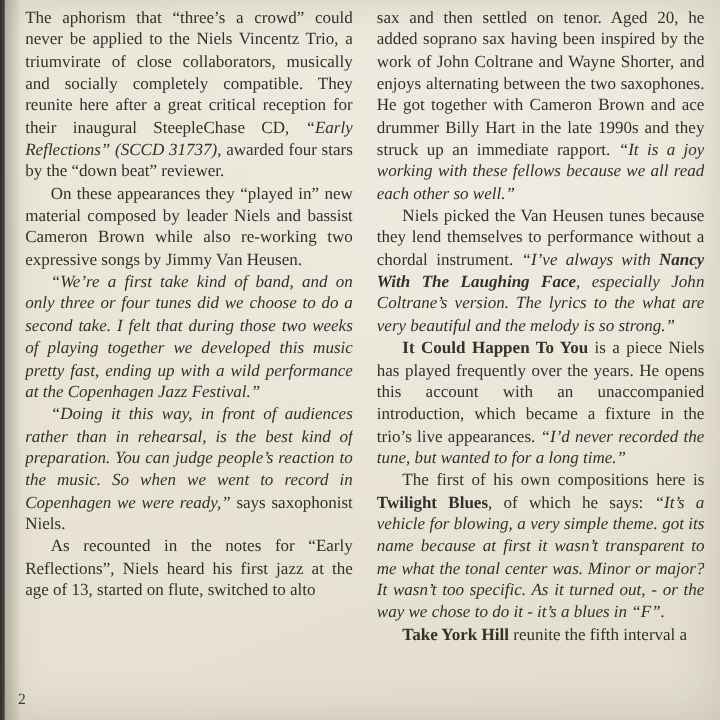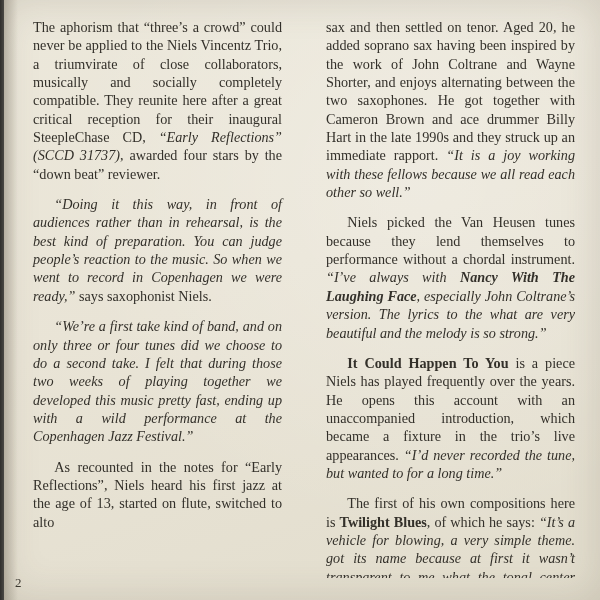--- a/index.html
+++ b/index.html
@@ -45,21 +45,21 @@
   .col {
     width: 273px;
     height: 572px;
     overflow: hidden;
     color: #33302a;
     font-size: 14.2px;
     line-height: 18.35px;
     text-align: justify;
   }
   .para {
-    margin: 12px;
+    margin: 0;
     padding: 0;
   }
   .para.indent {
     text-indent: 1.5em;
   }
   .s-n { font-style: normal; font-weight: normal; }
   .s-i { font-style: italic; }
   .s-b { font-weight: bold; }
   .s-bi { font-weight: bold; font-style: italic; }
   .page-number {
@@ -72,22 +72,23 @@
 </style>
 </head>
 <body>
 
 <div class="page">
   <div class="binding-edge"></div>
   <div class="binding-shadow"></div>
   <div class="columns">
     <div class="col">
         <p class="para"><span class="s-n">The aphorism that “three’s a crowd” could never be applied to the Niels Vincentz Trio, a triumvirate of close collaborators, musically and socially completely compatible. They reunite here after a great critical reception for their inaugural SteepleChase CD, </span><span class="s-i">“Early Reflections” (SCCD 31737)</span><span class="s-n">, awarded four stars by the “down beat” reviewer.</span></p>
+        <p class="para indent"><span class="s-n">On these appearances they “played in” new material composed by leader Niels and bassist Cameron Brown while also re-working two expressive songs by Jimmy Van Heusen.</span></p>
+        <p class="para indent"><span class="s-i">“We’re a first take kind of band, and on only three or four tunes did we choose to do a second take. I felt that during those two weeks of playing together we developed this music pretty fast, ending up with a wild performance at the Copenhagen Jazz Festival.”</span></p>
         <p class="para indent"><span class="s-i">“Doing it this way, in front of audiences rather than in rehearsal, is the best kind of preparation. You can judge people’s reaction to the music. So when we went to record in Copenhagen we were ready,”</span><span class="s-n"> says saxophonist Niels.</span></p>
-        <p class="para indent"><span class="s-i">“We’re a first take kind of band, and on only three or four tunes did we choose to do a second take. I felt that during those two weeks of playing together we developed this music pretty fast, ending up with a wild performance at the Copenhagen Jazz Festival.”</span></p>
         <p class="para indent"><span class="s-n">As recounted in the notes for “Early Reflections”, Niels heard his first jazz at the age of 13, started on flute, switched to alto</span></p>
       </div>
     <div class="col">
         <p class="para"><span class="s-n">sax and then settled on tenor. Aged 20, he added soprano sax having been inspired by the work of John Coltrane and Wayne Shorter, and enjoys alternating between the two saxophones.  He got together with Cameron Brown and ace drummer Billy Hart in the late 1990s and they struck up an immediate rapport. </span><span class="s-i">“It is a joy working with these fellows because we all read each other so well.”</span></p>
         <p class="para indent"><span class="s-n">Niels picked the Van Heusen tunes because they lend themselves to performance without a chordal instrument. </span><span class="s-i">“I’ve always with </span><span class="s-bi">Nancy With The Laughing Face</span><span class="s-i">, especially John Coltrane’s version. The lyrics to the what are very beautiful and the melody is so strong.”</span></p>
         <p class="para indent"><span class="s-b">It Could Happen To You</span><span class="s-n"> is a piece Niels has played frequently over the years. He opens this account with an unaccompanied introduction, which became a fixture in the trio’s live appearances. </span><span class="s-i">“I’d never recorded the tune, but wanted to for a long time.”</span></p>
         <p class="para indent"><span class="s-n">The first of his own compositions here is </span><span class="s-b">Twilight Blues</span><span class="s-n">, of which he says: </span><span class="s-i">“It’s a vehicle for blowing, a very simple theme. got its name because at first it wasn’t transparent to me what the tonal center was. Minor or major? It wasn’t too specific. As it turned out, - or the way we chose to do it - it’s a blues in “F”.</span></p>
         <p class="para indent"><span class="s-b">Take York Hill</span><span class="s-n"> reunite the fifth interval a</span></p>
       </div>
   </div>

